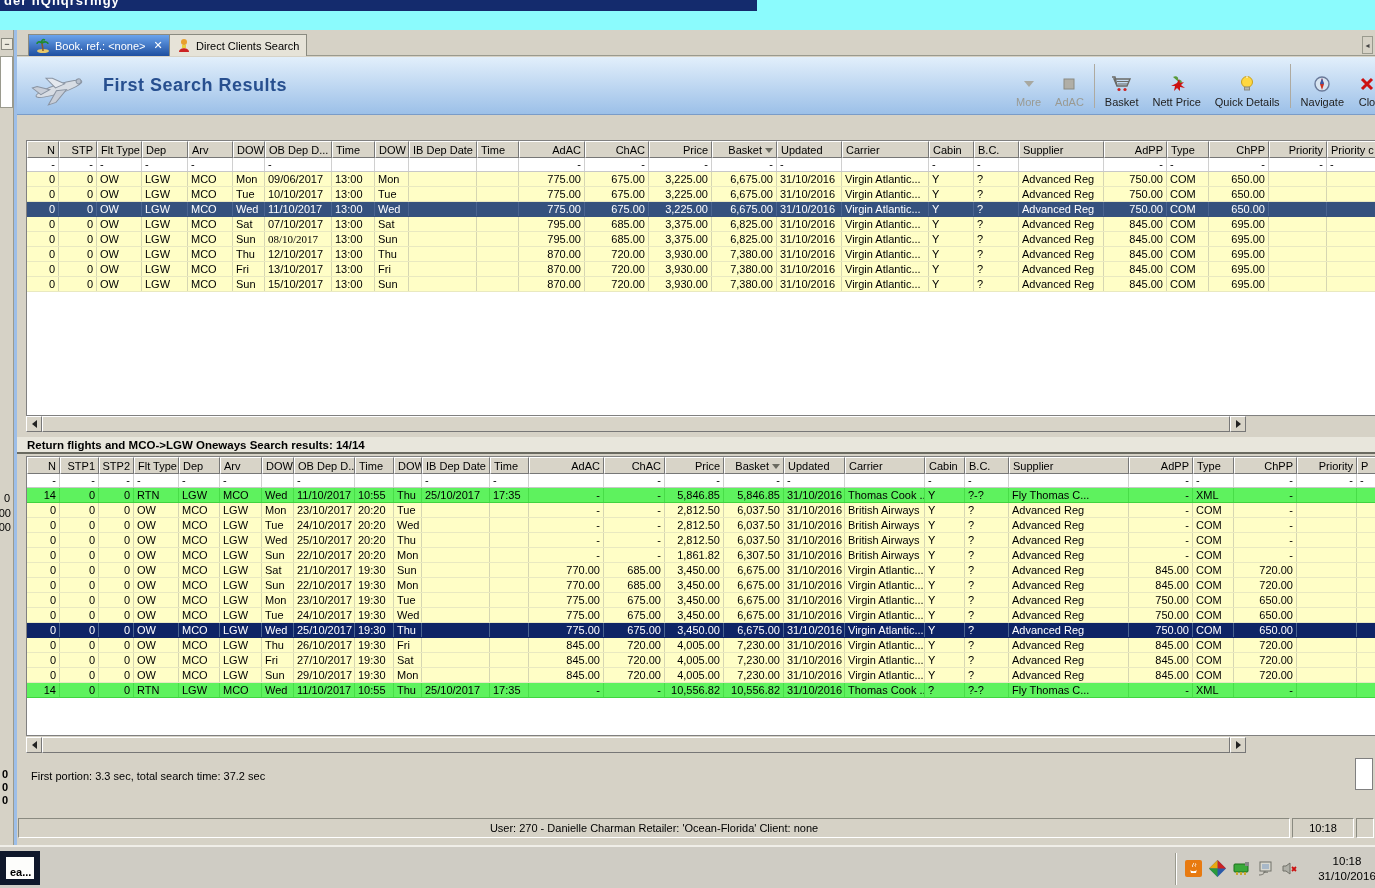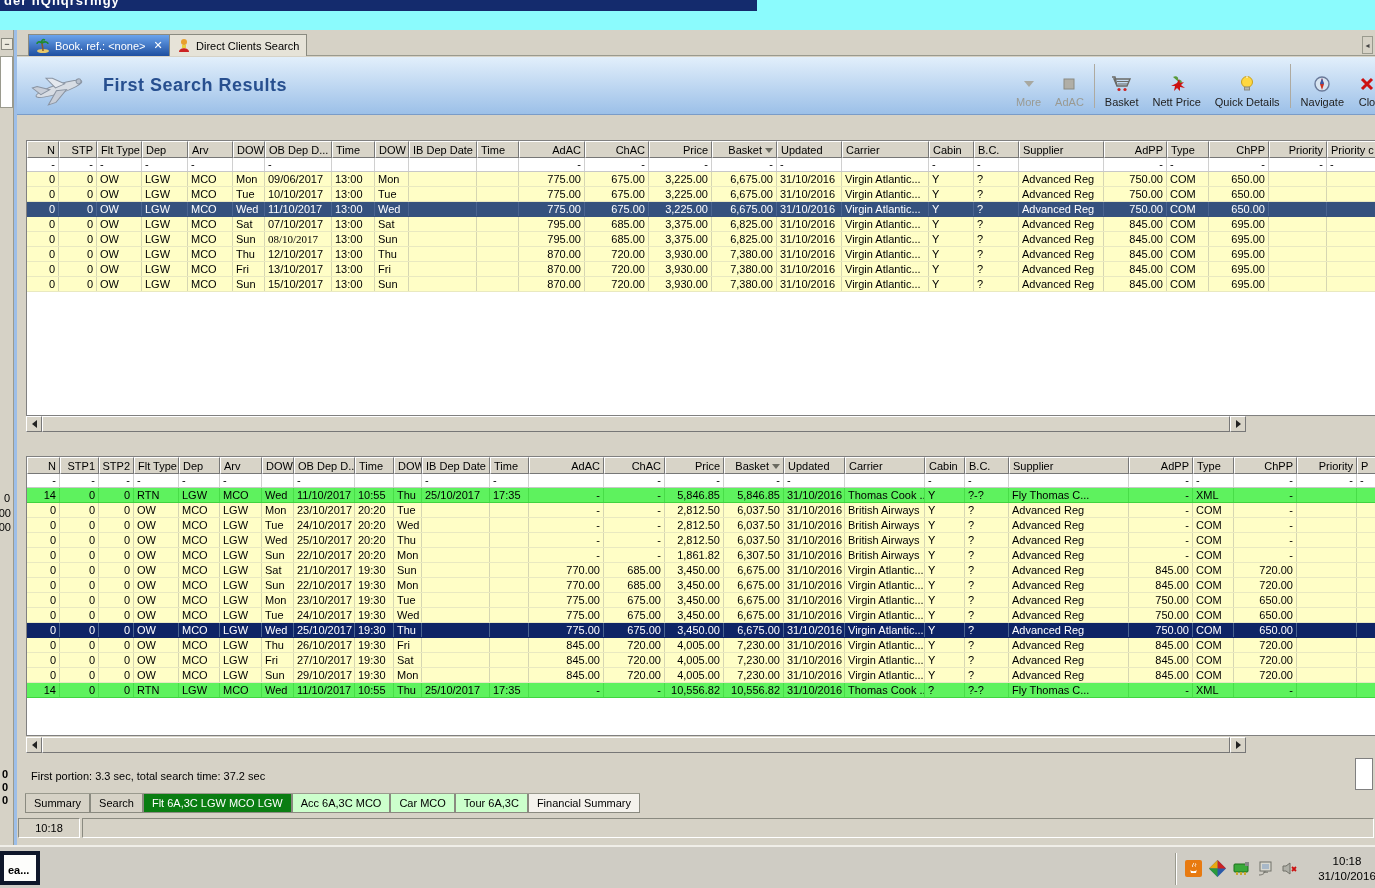--- a/index.html
+++ b/index.html
@@ -83,21 +83,21 @@
   .spanel{height:20px;margin:0 1px;border:1px solid;border-color:#8a8a80 #fff #fff #8a8a80;display:flex;align-items:center;justify-content:center;}
   .sp-main{flex:none;width:1272px;} .sp-time{width:62px;} .sp-end{flex:1;}
   
   .left-strip{position:absolute;left:0;top:30px;width:14px;height:815px;background:#d6d2c6;border-right:1px solid #9a9a8e;overflow:hidden;}
   .frag{position:absolute;font-size:11px;white-space:nowrap;}
   .collapse-btn{position:absolute;left:1px;top:8px;width:12px;height:12px;background:#ece9dd;border:1px solid #8a8a80;
     font-size:9px;line-height:10px;text-align:center;}
   .white-box{position:absolute;left:0;top:26px;width:13px;height:52px;background:#fff;border:1px solid #9a9a8e;}
   
   .taskbar{position:absolute;left:0;top:845px;width:1375px;height:43px;background:#cfccc4;border-top:2px solid #f0eee8;}
-  .task-btn{position:absolute;left:0;top:4px;width:40px;height:34px;background:#fdfdfb;border:4px solid #0f172a;
+  .task-btn{position:absolute;left:0;top:4px;width:40px;height:34px;background:#fdfdfb;border:6px solid #0f172a;
     font-weight:bold;font-size:11px;padding:9px 2px 0 4px;}
   .tray{position:absolute;right:0;top:2px;height:39px;display:flex;align-items:center;}
   .tray-sep{width:2px;height:32px;border-left:1px solid #9a9a8e;border-right:1px solid #fff;margin-right:8px;}
   .tray-ico{width:17px;height:17px;margin-right:7px;flex:none;}
   .clock{width:84px;text-align:center;font-size:11.5px;line-height:15px;white-space:nowrap;flex:none;margin-right:-14px;}
 </style>
 </head>
 <body>
 
 <div class="screen">
@@ -542,20 +542,21 @@
     <div class="hscroll hs1">
       <div class="sbtn">
           <span class="arrow-l"></span>
         </div>
       <div class="sthumb"></div>
       <div class="sbtn">
           <span class="arrow-r"></span>
         </div>
     </div>
 
+    <div class="panel-title pt2">Return flights and MCO-&gt;LGW Oneways Search results: 14/14</div>
     <div class="table-wrap tw2">
         <div class="trow thead">
           <div class="th r" style="width: 33px;">
             <span>N</span>
           </div>
           <div class="th r" style="width: 39px;">
             <span>STP1</span>
           </div>
           <div class="th r" style="width: 35px;">
             <span>STP2</span>
@@ -1058,31 +1059,23 @@
         </div>
       <div class="sthumb"></div>
       <div class="sbtn">
           <span class="arrow-r"></span>
         </div>
     </div>
     <div class="corner-box"></div>
 
     <div class="timing">First portion: 3.3 sec, total search time: 37.2 sec</div>
 
-    <div class="bottom-tabs">
-      <span class="btab gray">Summary</span>
-      <span class="btab gray">Search</span>
-      <span class="btab selgreen">Flt 6A,3C LGW MCO LGW</span>
-      <span class="btab ltgreen">Acc 6A,3C MCO</span>
-      <span class="btab ltgreen">Car MCO</span>
-      <span class="btab ltgreen">Tour 6A,3C</span>
-      <span class="btab white">Financial Summary</span>
-    </div>
 
     <div class="statusbar">
+      <div class="spanel sp-main">User: 270 - Danielle Charman    Retailer: 'Ocean-Florida'    Client: none</div>
       <div class="spanel sp-time">10:18</div>
       <div class="spanel sp-end"></div>
     </div>
   </div>
 
   <div class="taskbar">
     <div class="task-btn">ea...</div>
     <div class="tray">
       <div class="tray-sep"></div>
       <span class="tray-ico">

